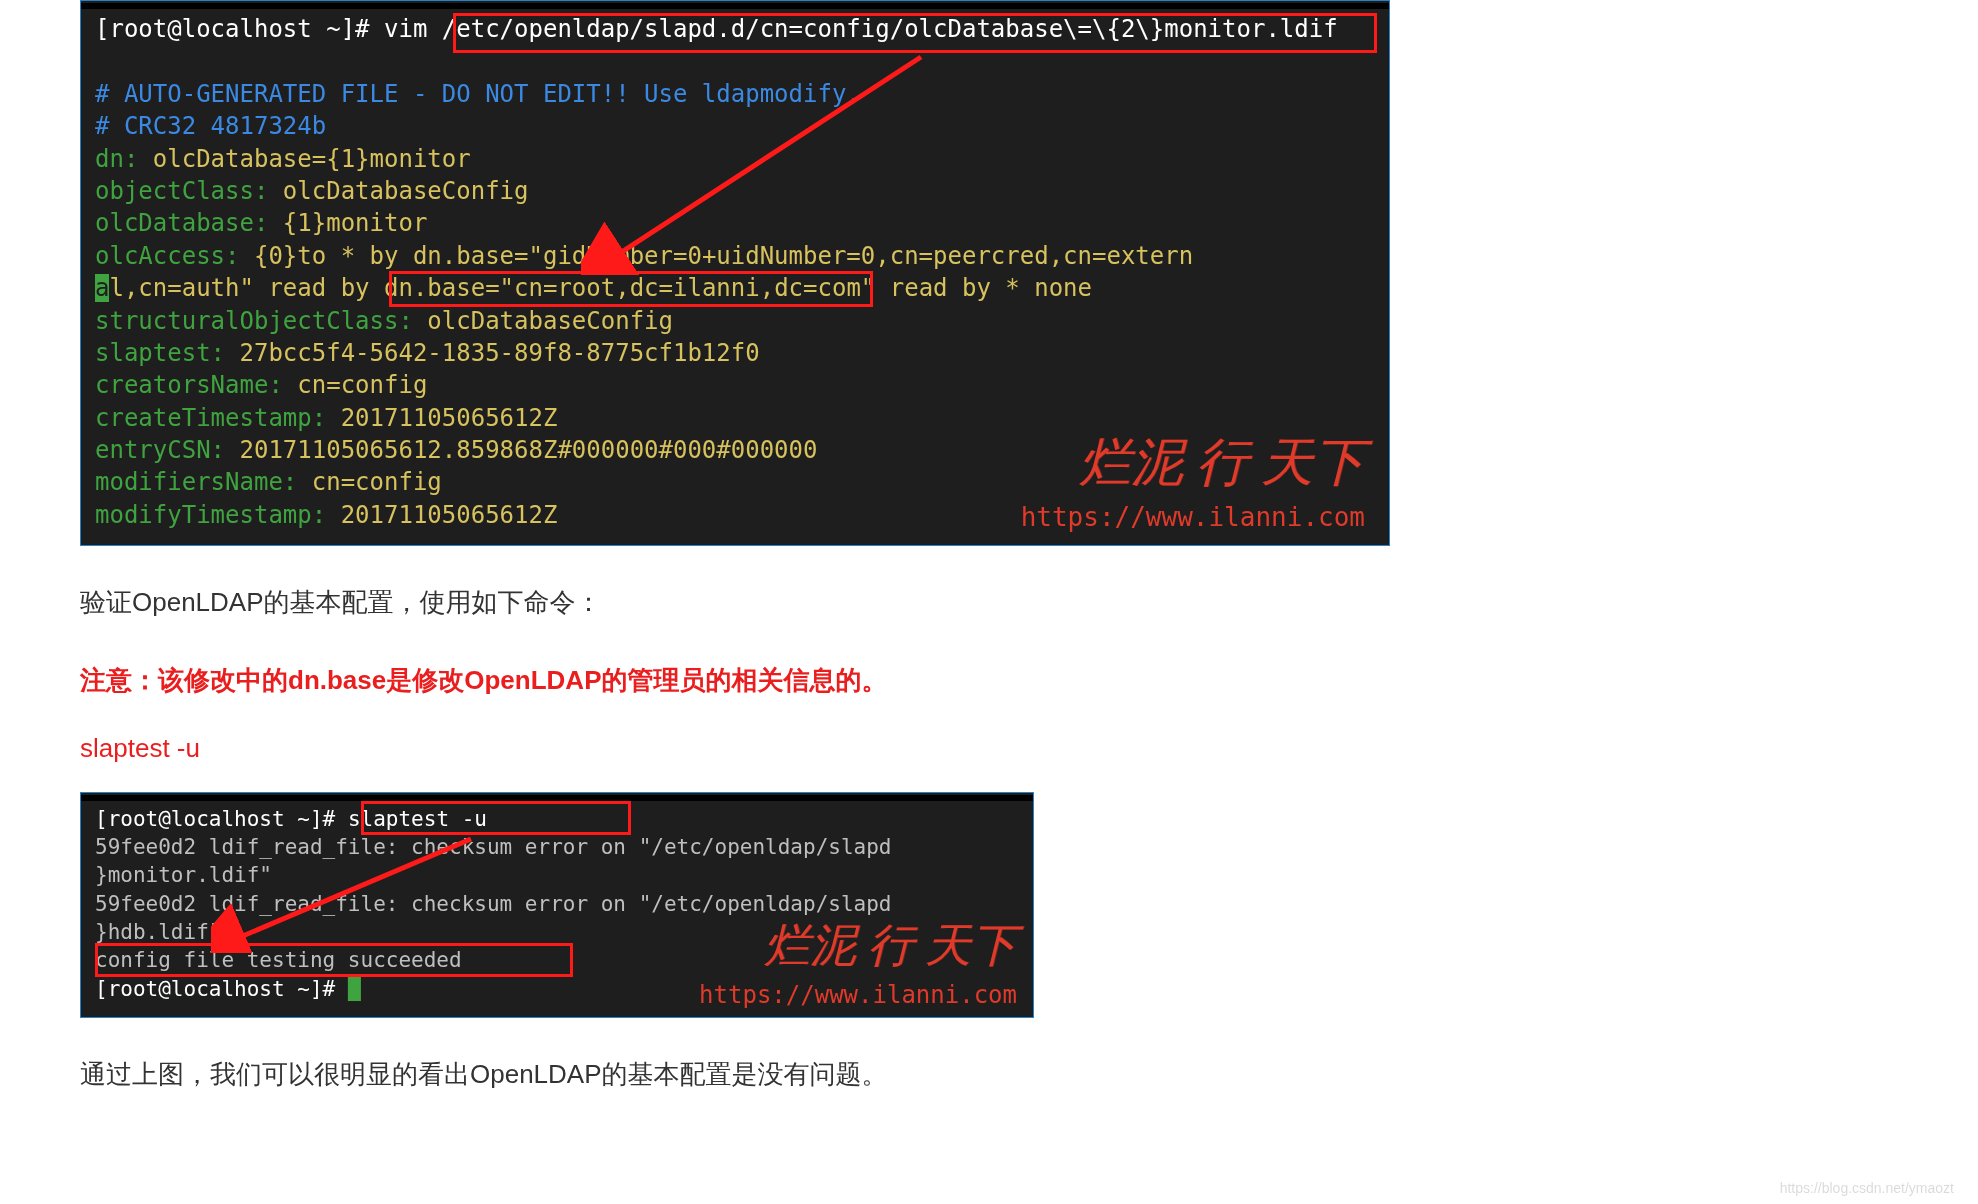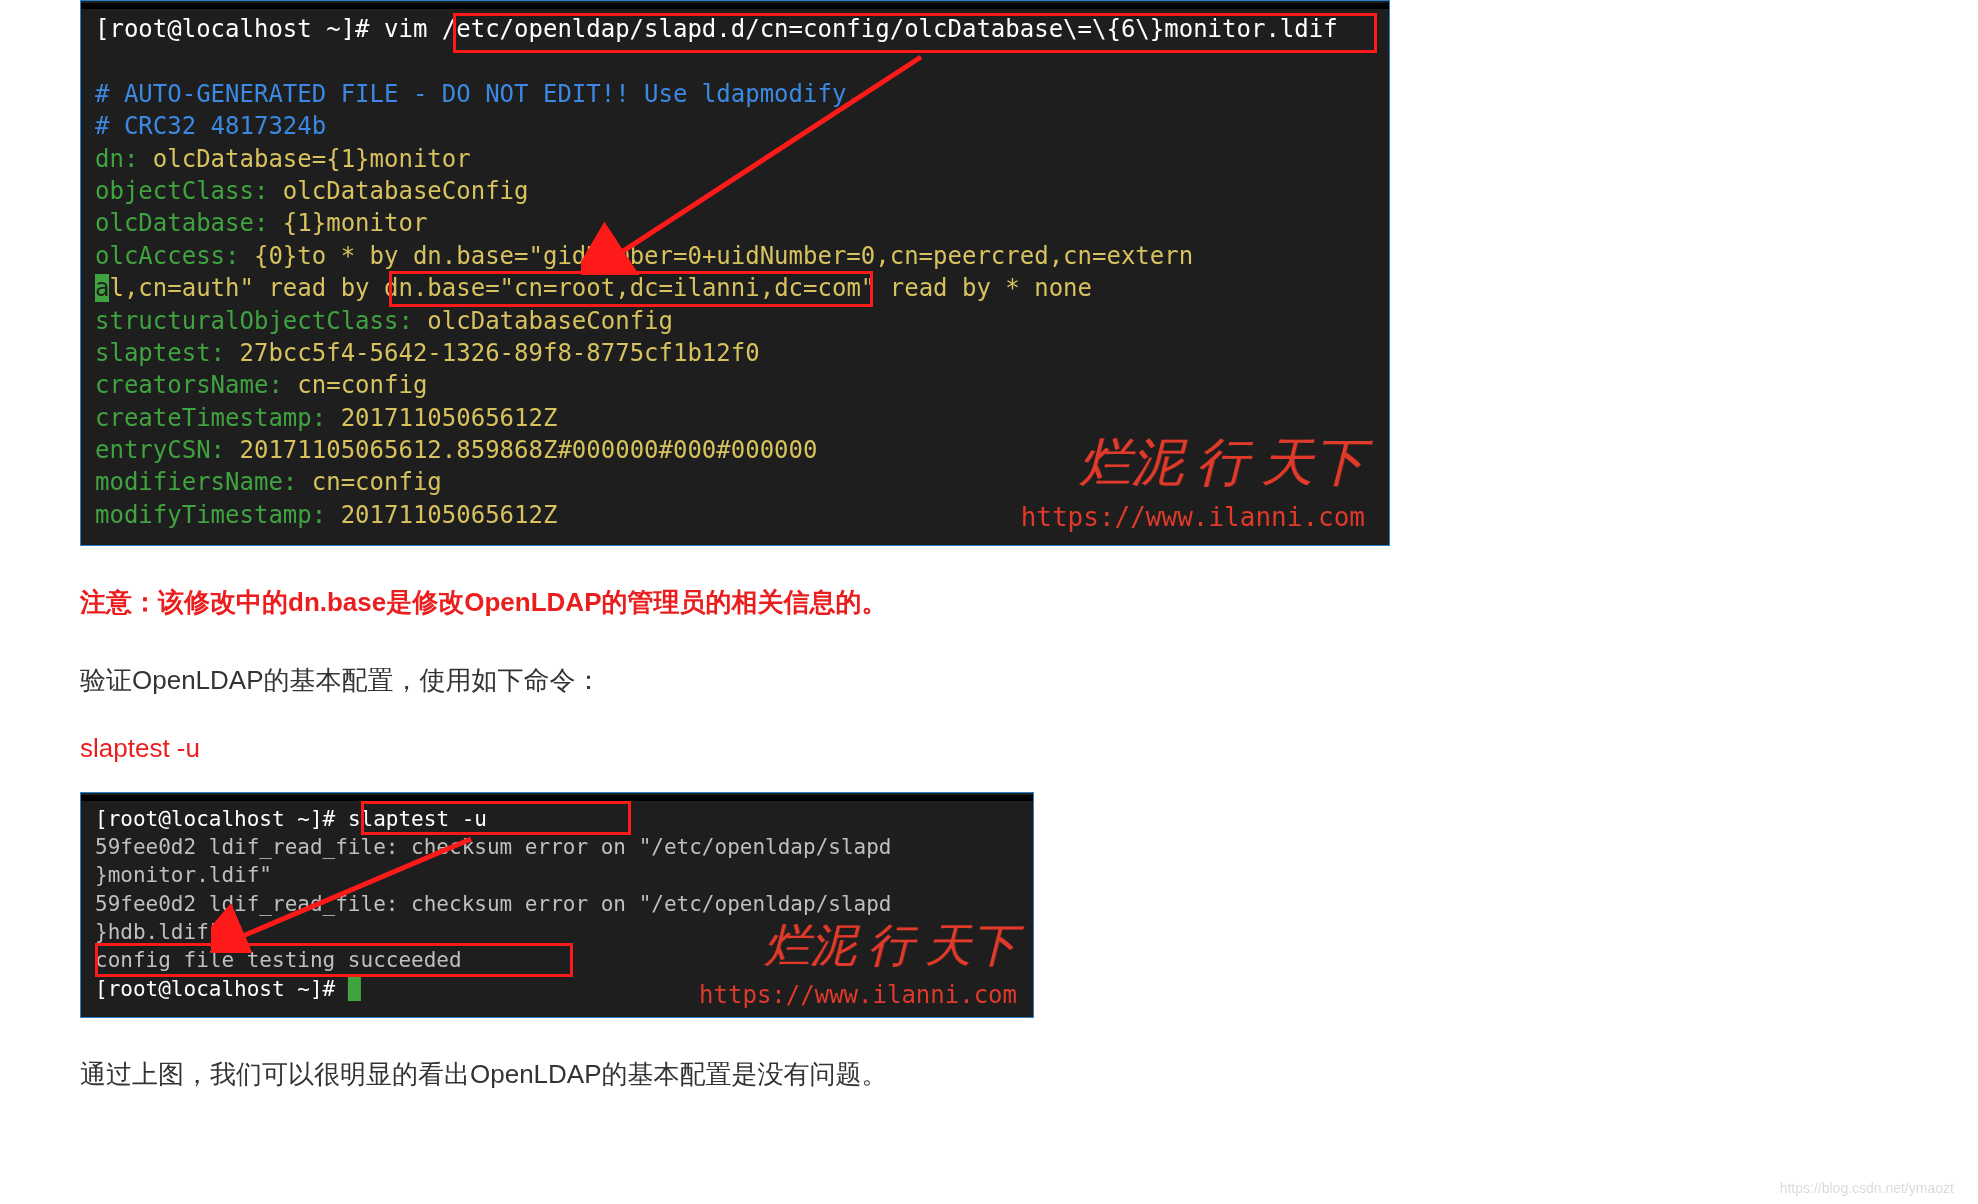--- a/index.html
+++ b/index.html
@@ -119,31 +119,31 @@
     background: #000;
   }
 </style>
 </head>
 <body>
 
 <div class="page">
 
   <div class="term term1">
     <div class="term1-topcut"></div>
-<pre><span class="wht">[root@localhost ~]# </span><span class="wht">vim /etc/openldap/slapd.d/cn=config/olcDatabase\=\{6\}monitor.ldif</span>
+<pre><span class="wht">[root@localhost ~]# </span><span class="wht">vim /etc/openldap/slapd.d/cn=config/olcDatabase\=\{2\}monitor.ldif</span>
 <span></span>
 <span class="blue"># AUTO-GENERATED FILE - DO NOT EDIT!! Use ldapmodify.</span>
 <span class="blue"># CRC32 4817324b</span>
 <span class="grn">dn:</span><span class="yel"> olcDatabase={1}monitor</span>
 <span class="grn">objectClass:</span><span class="yel"> olcDatabaseConfig</span>
 <span class="grn">olcDatabase:</span><span class="yel"> {1}monitor</span>
 <span class="grn">olcAccess:</span><span class="yel"> {0}to * by dn.base="gidNumber=0+uidNumber=0,cn=peercred,cn=extern</span>
 <span class="hl">a</span><span class="yel">l,cn=auth" read by </span><span class="yel">dn.base="cn=root,dc=ilanni,dc=com"</span><span class="yel"> read by * none</span>
 <span class="grn">structuralObjectClass:</span><span class="yel"> olcDatabaseConfig</span>
-<span class="grn">slaptest:</span><span class="yel"> 27bcc5f4-5642-1326-89f8-8775cf1b12f0</span>
+<span class="grn">slaptest:</span><span class="yel"> 27bcc5f4-5642-1835-89f8-8775cf1b12f0</span>
 <span class="grn">creatorsName:</span><span class="yel"> cn=config</span>
 <span class="grn">createTimestamp:</span><span class="yel"> 20171105065612Z</span>
 <span class="grn">entryCSN:</span><span class="yel"> 20171105065612.859868Z#000000#000#000000</span>
 <span class="grn">modifiersName:</span><span class="yel"> cn=config</span>
 <span class="grn">modifyTimestamp:</span><span class="yel"> 20171105065612Z</span></pre>
 
     <div class="redbox" style="left:372px; top:12px; width:924px; height:40px;"></div>
     <div class="redbox" style="left:308px; top:270px; width:484px; height:36px;"></div>
 
     <svg class="arrow" style="left:500px; top:48px; width:360px; height:226px;" viewBox="0 0 360 226">
@@ -154,23 +154,23 @@
       </defs>
       <line x1="340" y1="8" x2="30" y2="210" stroke="#ff1a1a" stroke-width="5" marker-end="url(#ah1)"></line>
     </svg>
 
     <div class="watermark" style="right:24px; bottom:10px; width:460px;">
       <div class="big">烂泥 行 天下</div>
       <div class="url">https://www.ilanni.com</div>
     </div>
   </div>
 
+  <p class="para">验证OpenLDAP的基本配置，使用如下命令：</p>
+
   <p class="para red">注意：该修改中的dn.base是修改OpenLDAP的管理员的相关信息的。</p>
-
-  <p class="para">验证OpenLDAP的基本配置，使用如下命令：</p>
 
   <p class="cmd">slaptest -u</p>
 
   <div class="term term2">
     <div class="term2-topcut"></div>
 <pre><span class="wht">[root@localhost ~]# </span><span class="wht">slaptest -u</span>
 <span class="gry">59fee0d2 ldif_read_file: checksum error on "/etc/openldap/slapd</span>
 <span class="gry">}monitor.ldif"</span>
 <span class="gry">59fee0d2 ldif_read_file: checksum error on "/etc/openldap/slapd</span>
 <span class="gry">}hdb.ldif"</span>

